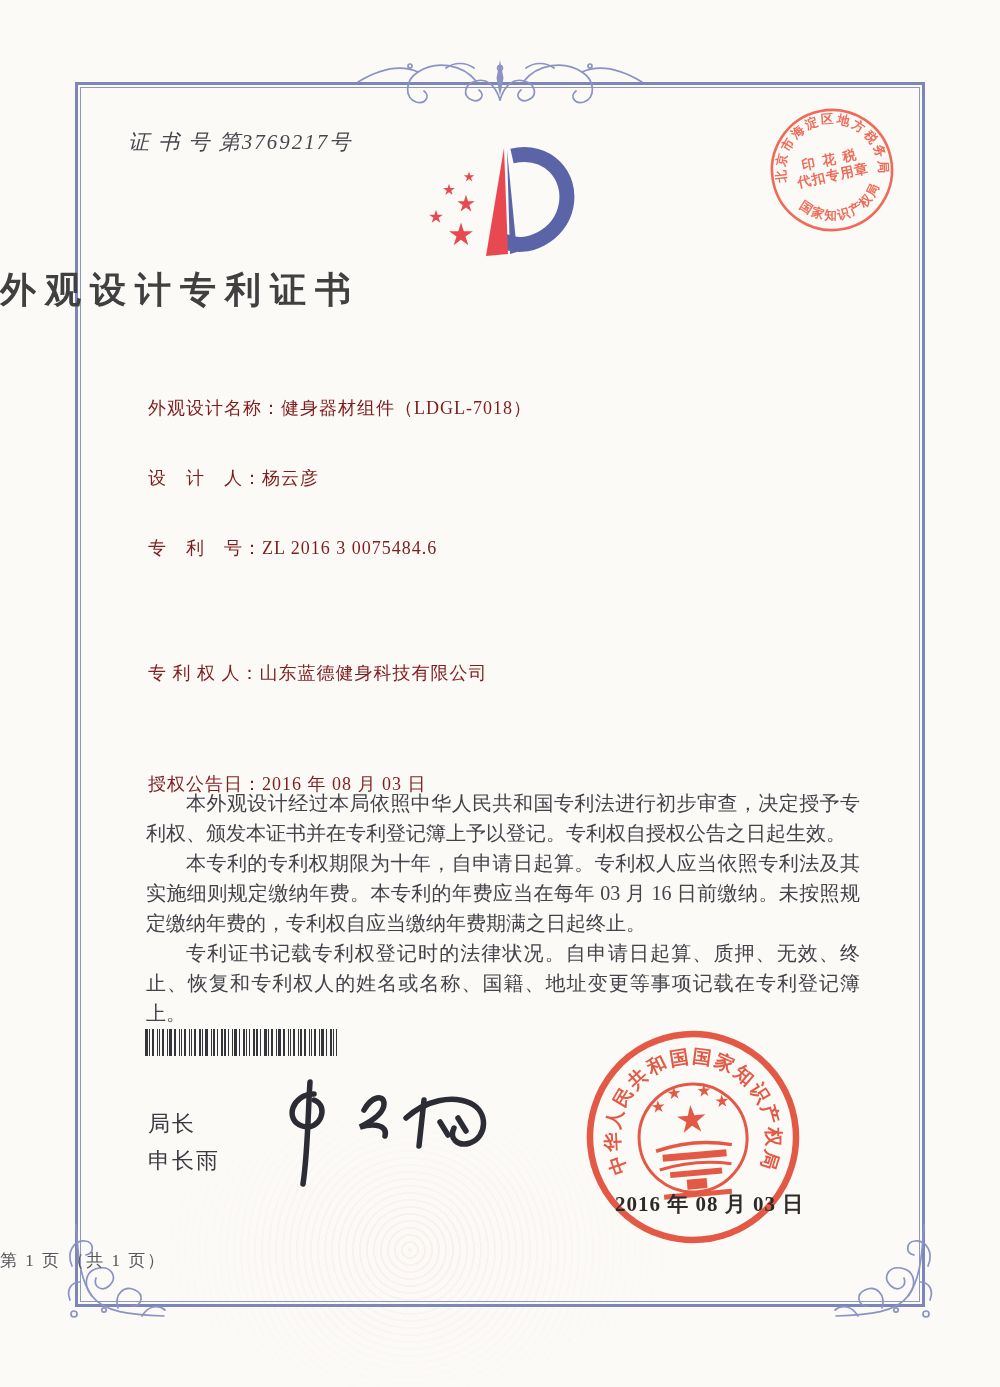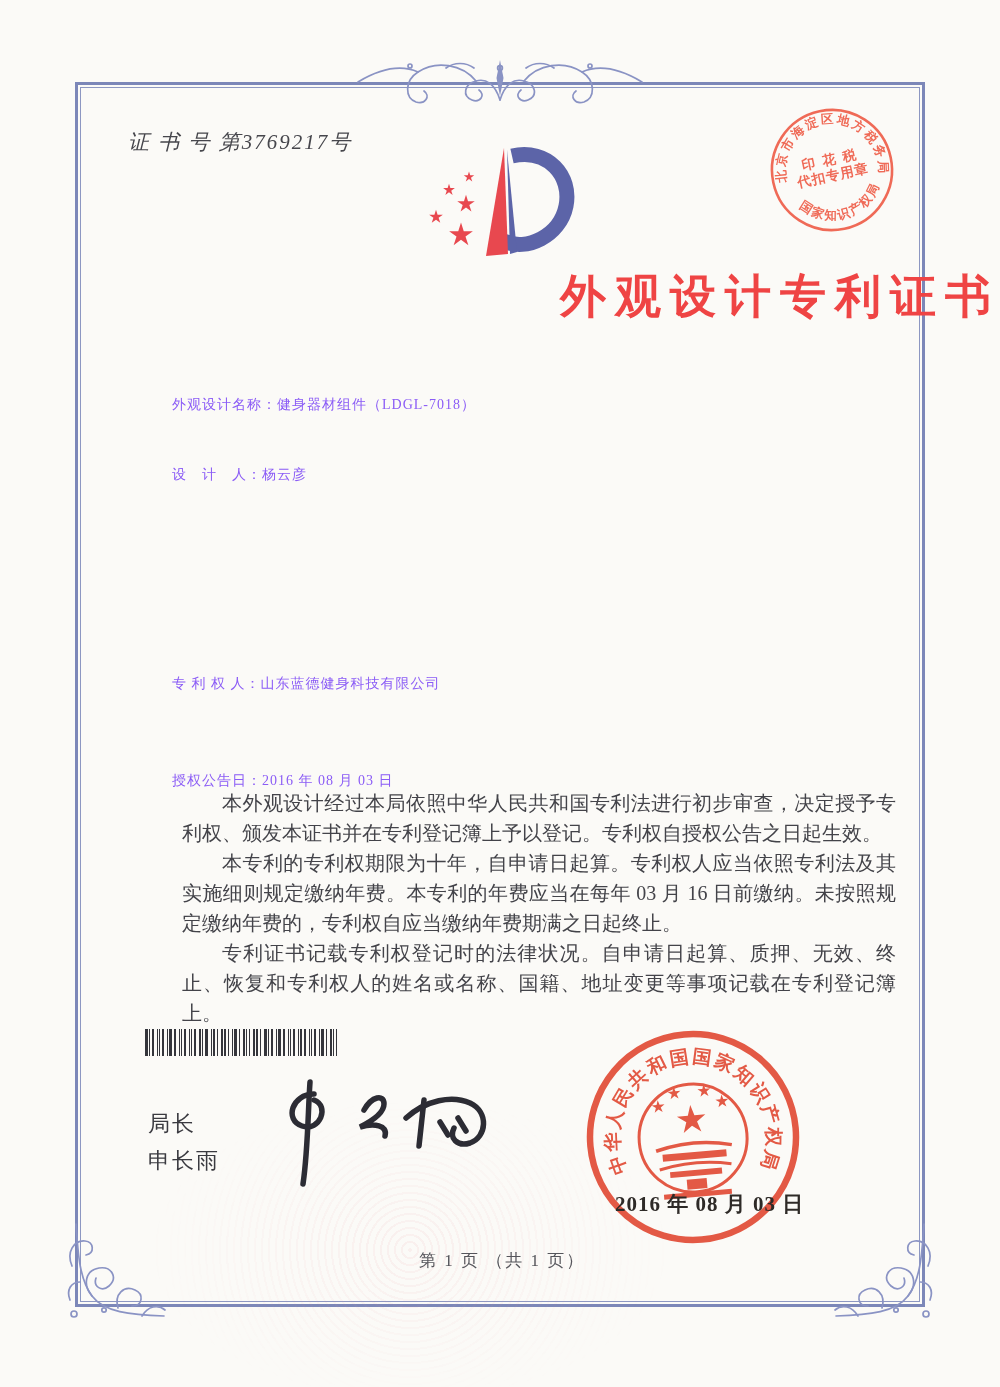--- a/index.html
+++ b/index.html
@@ -12,45 +12,45 @@
   .frame{position:absolute;left:75px;top:82px;right:75px;bottom:80px;
     border:3px solid #7c87b8;}
   .frame-inner{position:absolute;inset:2px;border:1px solid #8d97c2;}
   .ornament{position:absolute;color:#8a93c4;}
   .orn-top{left:350px;top:54px;width:300px;height:56px;}
   .orn-bl{left:62px;top:1222px;width:105px;height:105px;}
   .orn-br{right:62px;top:1222px;width:105px;height:105px;transform:scaleX(-1);}
   
   .cert-no{position:absolute;left:128px;top:128px;font-size:21px;letter-spacing:2px;color:#46464c;font-style:italic;}
   .logo{position:absolute;left:420px;top:142px;width:165px;height:125px;}
-  .title{position:absolute;left:0;top:266px;width:100%;text-align:right;
-    font-size:46px;font-weight:700;letter-spacing:9px;color:#ef4444;}
+  .title{position:absolute;left:0;top:266px;width:100%;text-align:left;
+    font-size:36px;font-weight:700;letter-spacing:9px;color:#404040;}
   
-  .field{position:absolute;left:148px;font-size:14px;letter-spacing:1px;color:#8b5cf6;white-space:nowrap;margin-left:24px;}
-  .f1{top:396px}.f2{top:466px}.f3{top:536px}.f4{top:606px}.f5{top:675px}.f6{top:772px}
+  .field{position:absolute;left:148px;font-size:18px;letter-spacing:1px;color:#7f1d1d;white-space:nowrap;}
+  .f1{top:396px}.f2{top:466px}.f3{top:536px}.f4{top:606px}.f5{top:661px}.f6{top:772px}
   
   .body-text{position:absolute;left:146px;top:788px;width:714px;
-    font-size:20px;line-height:30px;text-align:justify;color:#434349;margin-left:36px;}
+    font-size:20px;line-height:30px;text-align:justify;color:#434349;}
   .body-text p{margin:0;text-indent:2em;}
   
   .barcode{position:absolute;left:145px;top:1029px;width:248px;height:27px;font-size:0;}
   
   .signer-title{position:absolute;left:148px;top:1109px;font-size:22px;
     font-family:"Liberation Sans","DejaVu Sans",sans-serif;color:#3a3a40;letter-spacing:2px;}
   .signer-name{position:absolute;left:148px;top:1146px;font-size:22px;
     font-family:Liberation Sans, sans-serif;color:#3a3a40;letter-spacing:2px;}
   .signature{position:absolute;left:272px;top:1078px;width:250px;height:112px;}
   
   .tax-stamp{position:absolute;left:760px;top:98px;width:144px;height:144px;opacity:.93;}
   .office-seal{position:absolute;left:582px;top:1026px;width:222px;height:222px;opacity:.94;}
   .seal-date{position:absolute;left:615px;top:1190px;font-size:21px;font-weight:700;
     color:#2e2a27;letter-spacing:1px;white-space:nowrap;}
   
-  .footer{position:absolute;left:0;top:1249px;width:940px;text-align:center;
-    font-size:17px;letter-spacing:2px;color:#55555b;padding-left:32px;}
+  .footer{position:absolute;left:0;top:1249px;width:940px;text-align:left;
+    font-size:17px;letter-spacing:2px;color:#55555b;}
   
   .guilloche{position:absolute;left:150px;top:1100px;width:520px;height:300px;
     background:repeating-radial-gradient(circle at 50% 50%,rgba(236,150,162,.10) 0 2px,transparent 2px 7px);
     -webkit-mask-image:radial-gradient(closest-side,#000,transparent);
     mask-image:radial-gradient(closest-side,#000,transparent);}
 </style>
 </head>
 <body>
 
 <div class="page">
@@ -118,20 +118,21 @@
       <use href="#star" transform="translate(46,62) scale(0.92)"></use>
       <use href="#star" transform="translate(16,75) scale(0.72)"></use>
       <use href="#star" transform="translate(41,93) scale(1.25)"></use>
     </g>
   </svg>
 
   <div class="title">外观设计专利证书</div>
 
   <div class="field f1"><span>外观设计名称：</span><span>健身器材组件（LDGL-7018）</span></div>
   <div class="field f2"><span>设　计　人：</span><span>杨云彦</span></div>
+  <div class="field f3"><span>专　利　号：</span><span>ZL 2016 3 0075484.6</span></div>
   <div class="field f5"><span>专 利 权 人：</span><span>山东蓝德健身科技有限公司</span></div>
   <div class="field f6"><span>授权公告日：</span><span>2016 年 08 月 03 日</span></div>
 
   <div class="body-text">
     <p>本外观设计经过本局依照中华人民共和国专利法进行初步审查，决定授予专利权、颁发本证书并在专利登记簿上予以登记。专利权自授权公告之日起生效。</p>
     <p>本专利的专利权期限为十年，自申请日起算。专利权人应当依照专利法及其实施细则规定缴纳年费。本专利的年费应当在每年 03 月 16 日前缴纳。未按照规定缴纳年费的，专利权自应当缴纳年费期满之日起终止。</p>
     <p>专利证书记载专利权登记时的法律状况。自申请日起算、质押、无效、终止、恢复和专利权人的姓名或名称、国籍、地址变更等事项记载在专利登记簿上。</p>
   </div>
 
   <div class="barcode"><span style="display:inline-block;vertical-align:top;height:27px;width:3px;background:#34353b;margin-right:1px"></span><span style="display:inline-block;vertical-align:top;height:27px;width:1px;background:#34353b;margin-right:2px"></span><span style="display:inline-block;vertical-align:top;height:27px;width:2px;background:#34353b;margin-right:3px"></span><span style="display:inline-block;vertical-align:top;height:27px;width:1px;background:#34353b;margin-right:1px"></span><span style="display:inline-block;vertical-align:top;height:27px;width:1px;background:#34353b;margin-right:2px"></span><span style="display:inline-block;vertical-align:top;height:27px;width:2px;background:#34353b;margin-right:3px"></span><span style="display:inline-block;vertical-align:top;height:27px;width:1px;background:#34353b;margin-right:1px"></span><span style="display:inline-block;vertical-align:top;height:27px;width:3px;background:#34353b;margin-right:2px"></span><span style="display:inline-block;vertical-align:top;height:27px;width:2px;background:#34353b;margin-right:3px"></span><span style="display:inline-block;vertical-align:top;height:27px;width:1px;background:#34353b;margin-right:1px"></span><span style="display:inline-block;vertical-align:top;height:27px;width:1px;background:#34353b;margin-right:2px"></span><span style="display:inline-block;vertical-align:top;height:27px;width:2px;background:#34353b;margin-right:3px"></span><span style="display:inline-block;vertical-align:top;height:27px;width:1px;background:#34353b;margin-right:1px"></span><span style="display:inline-block;vertical-align:top;height:27px;width:1px;background:#34353b;margin-right:2px"></span><span style="display:inline-block;vertical-align:top;height:27px;width:2px;background:#34353b;margin-right:3px"></span><span style="display:inline-block;vertical-align:top;height:27px;width:2px;background:#34353b;margin-right:1px"></span><span style="display:inline-block;vertical-align:top;height:27px;width:1px;background:#34353b;margin-right:2px"></span><span style="display:inline-block;vertical-align:top;height:27px;width:3px;background:#34353b;margin-right:3px"></span><span style="display:inline-block;vertical-align:top;height:27px;width:1px;background:#34353b;margin-right:1px"></span><span style="display:inline-block;vertical-align:top;height:27px;width:2px;background:#34353b;margin-right:2px"></span><span style="display:inline-block;vertical-align:top;height:27px;width:1px;background:#34353b;margin-right:3px"></span><span style="display:inline-block;vertical-align:top;height:27px;width:2px;background:#34353b;margin-right:1px"></span><span style="display:inline-block;vertical-align:top;height:27px;width:2px;background:#34353b;margin-right:2px"></span><span style="display:inline-block;vertical-align:top;height:27px;width:1px;background:#34353b;margin-right:3px"></span><span style="display:inline-block;vertical-align:top;height:27px;width:1px;background:#34353b;margin-right:1px"></span><span style="display:inline-block;vertical-align:top;height:27px;width:3px;background:#34353b;margin-right:2px"></span><span style="display:inline-block;vertical-align:top;height:27px;width:1px;background:#34353b;margin-right:3px"></span><span style="display:inline-block;vertical-align:top;height:27px;width:2px;background:#34353b;margin-right:1px"></span><span style="display:inline-block;vertical-align:top;height:27px;width:1px;background:#34353b;margin-right:2px"></span><span style="display:inline-block;vertical-align:top;height:27px;width:1px;background:#34353b;margin-right:3px"></span><span style="display:inline-block;vertical-align:top;height:27px;width:2px;background:#34353b;margin-right:1px"></span><span style="display:inline-block;vertical-align:top;height:27px;width:2px;background:#34353b;margin-right:2px"></span><span style="display:inline-block;vertical-align:top;height:27px;width:1px;background:#34353b;margin-right:3px"></span><span style="display:inline-block;vertical-align:top;height:27px;width:3px;background:#34353b;margin-right:1px"></span><span style="display:inline-block;vertical-align:top;height:27px;width:1px;background:#34353b;margin-right:2px"></span><span style="display:inline-block;vertical-align:top;height:27px;width:2px;background:#34353b;margin-right:3px"></span><span style="display:inline-block;vertical-align:top;height:27px;width:1px;background:#34353b;margin-right:1px"></span><span style="display:inline-block;vertical-align:top;height:27px;width:3px;background:#34353b;margin-right:2px"></span><span style="display:inline-block;vertical-align:top;height:27px;width:2px;background:#34353b;margin-right:3px"></span><span style="display:inline-block;vertical-align:top;height:27px;width:1px;background:#34353b;margin-right:1px"></span><span style="display:inline-block;vertical-align:top;height:27px;width:1px;background:#34353b;margin-right:2px"></span><span style="display:inline-block;vertical-align:top;height:27px;width:2px;background:#34353b;margin-right:3px"></span><span style="display:inline-block;vertical-align:top;height:27px;width:1px;background:#34353b;margin-right:1px"></span><span style="display:inline-block;vertical-align:top;height:27px;width:2px;background:#34353b;margin-right:2px"></span><span style="display:inline-block;vertical-align:top;height:27px;width:2px;background:#34353b;margin-right:3px"></span><span style="display:inline-block;vertical-align:top;height:27px;width:1px;background:#34353b;margin-right:1px"></span><span style="display:inline-block;vertical-align:top;height:27px;width:1px;background:#34353b;margin-right:2px"></span><span style="display:inline-block;vertical-align:top;height:27px;width:2px;background:#34353b;margin-right:3px"></span><span style="display:inline-block;vertical-align:top;height:27px;width:1px;background:#34353b;margin-right:1px"></span><span style="display:inline-block;vertical-align:top;height:27px;width:3px;background:#34353b;margin-right:2px"></span><span style="display:inline-block;vertical-align:top;height:27px;width:1px;background:#34353b;margin-right:3px"></span><span style="display:inline-block;vertical-align:top;height:27px;width:2px;background:#34353b;margin-right:1px"></span><span style="display:inline-block;vertical-align:top;height:27px;width:1px;background:#34353b;margin-right:2px"></span><span style="display:inline-block;vertical-align:top;height:27px;width:1px;background:#34353b;margin-right:3px"></span></div>

